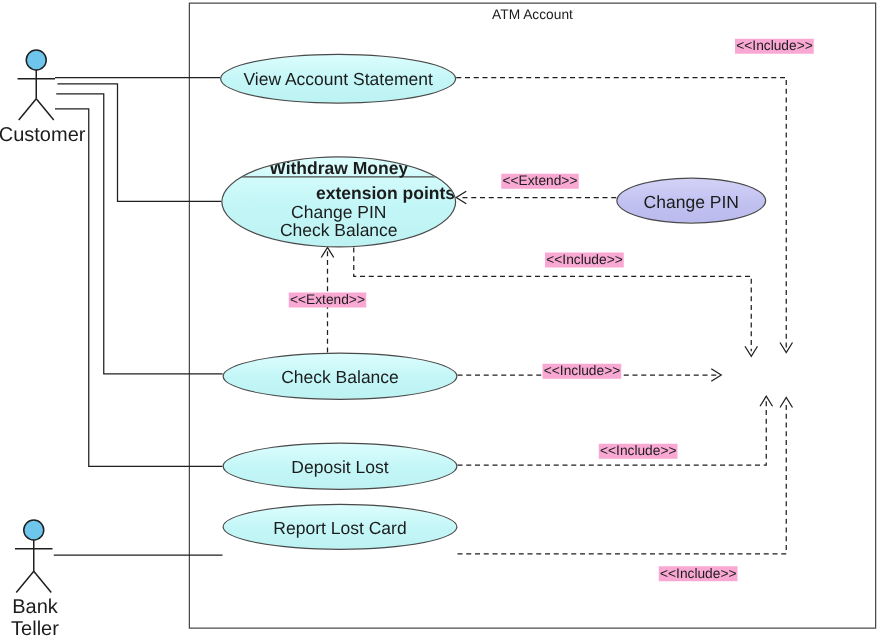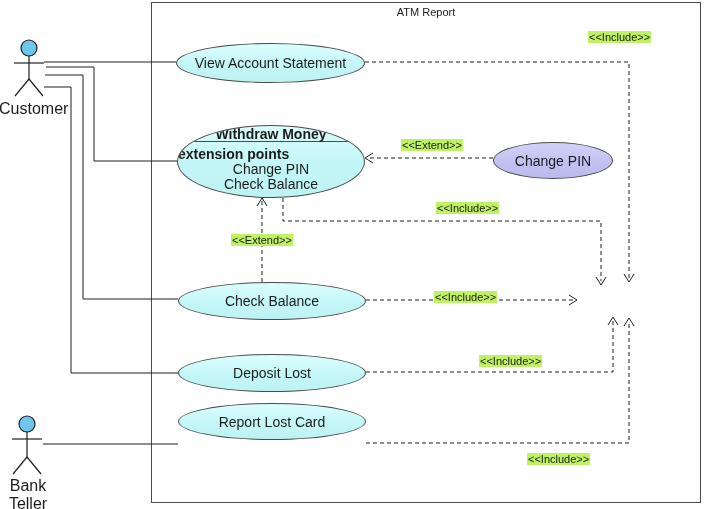--- a/index.html
+++ b/index.html
@@ -21,24 +21,24 @@
   .uc-vas{left:176px;top:43px;width:189px;height:40px;}
   .uc-wm{left:177px;top:125px;width:188px;height:73px;display:block;}
   .uc-cp{left:493px;top:142px;width:120px;height:37px;}
   .uc-cb{left:178px;top:282px;width:188px;height:38px;}
   .uc-dm{left:178px;top:354px;width:188px;height:38px;}
   .uc-rlc{left:178px;top:403px;width:188px;height:37px;}
   .uc-login{left:577px;top:282px;width:118px;height:37px;}
 
   .uc-wm .uc-title{height:14px;line-height:14px;text-align:center;
     border-bottom:1px solid var(--stroke,#4a4a4a);padding-top:1px;font-weight:bold;}
-  .uc-wm .ext-title{margin-top:5px;height:15px;line-height:15px;text-align:left;font-weight:bold;}
+  .uc-wm .ext-title{margin-top:5px;height:15px;line-height:15px;text-align:right;font-weight:bold;}
   .uc-wm .ext-row{height:15px;line-height:15px;text-align:center;}
 
-  .conn-label{position:absolute;font-size:11px;color:#1c1c1c;background:#bef264;
+  .conn-label{position:absolute;font-size:11px;color:#1c1c1c;background:#f9a8d4;
     padding:0 1px;white-space:nowrap;}
   .lbl-inc-vas{left:588px;top:31px;}
   .lbl-ext-cp{left:401px;top:139px;}
   .lbl-inc-wm{left:436px;top:202px;}
   .lbl-ext-cb{left:231px;top:234px;}
   .lbl-inc-cb{left:434px;top:291px;}
   .lbl-inc-dm{left:479px;top:355px;}
   .lbl-inc-rlc{left:527px;top:453px;}
 
   .actor-label{position:absolute;font-size:16px;color:#1c1c1c;text-align:center;}
@@ -49,21 +49,21 @@
   .dashed{stroke:#1f1f1f;stroke-width:1;fill:none;stroke-dasharray:4 3;}
   .arrow{stroke:#1f1f1f;stroke-width:1;fill:none;}
   .actor-line{stroke:#1f1f1f;stroke-width:1.2;fill:none;}
 </style>
 </head>
 <body>
 
 <div class="stage">
 
   <div class="boundary"></div>
-  <div class="boundary-title">ATM Report</div>
+  <div class="boundary-title">ATM Account</div>
 
   <svg class="layer">
 
     <g>
       <circle cx="29" cy="48" r="8" style="fill:var(--actor-head,#6fc6ec)" stroke="#1f1f1f" stroke-width="1.2"></circle>
       <line class="actor-line" x1="29" y1="56" x2="29" y2="79"></line>
       <line class="actor-line" x1="14" y1="63" x2="44" y2="63"></line>
       <line class="actor-line" x1="29" y1="79" x2="15" y2="96"></line>
       <line class="actor-line" x1="29" y1="79" x2="43" y2="96"></line>
     </g>

